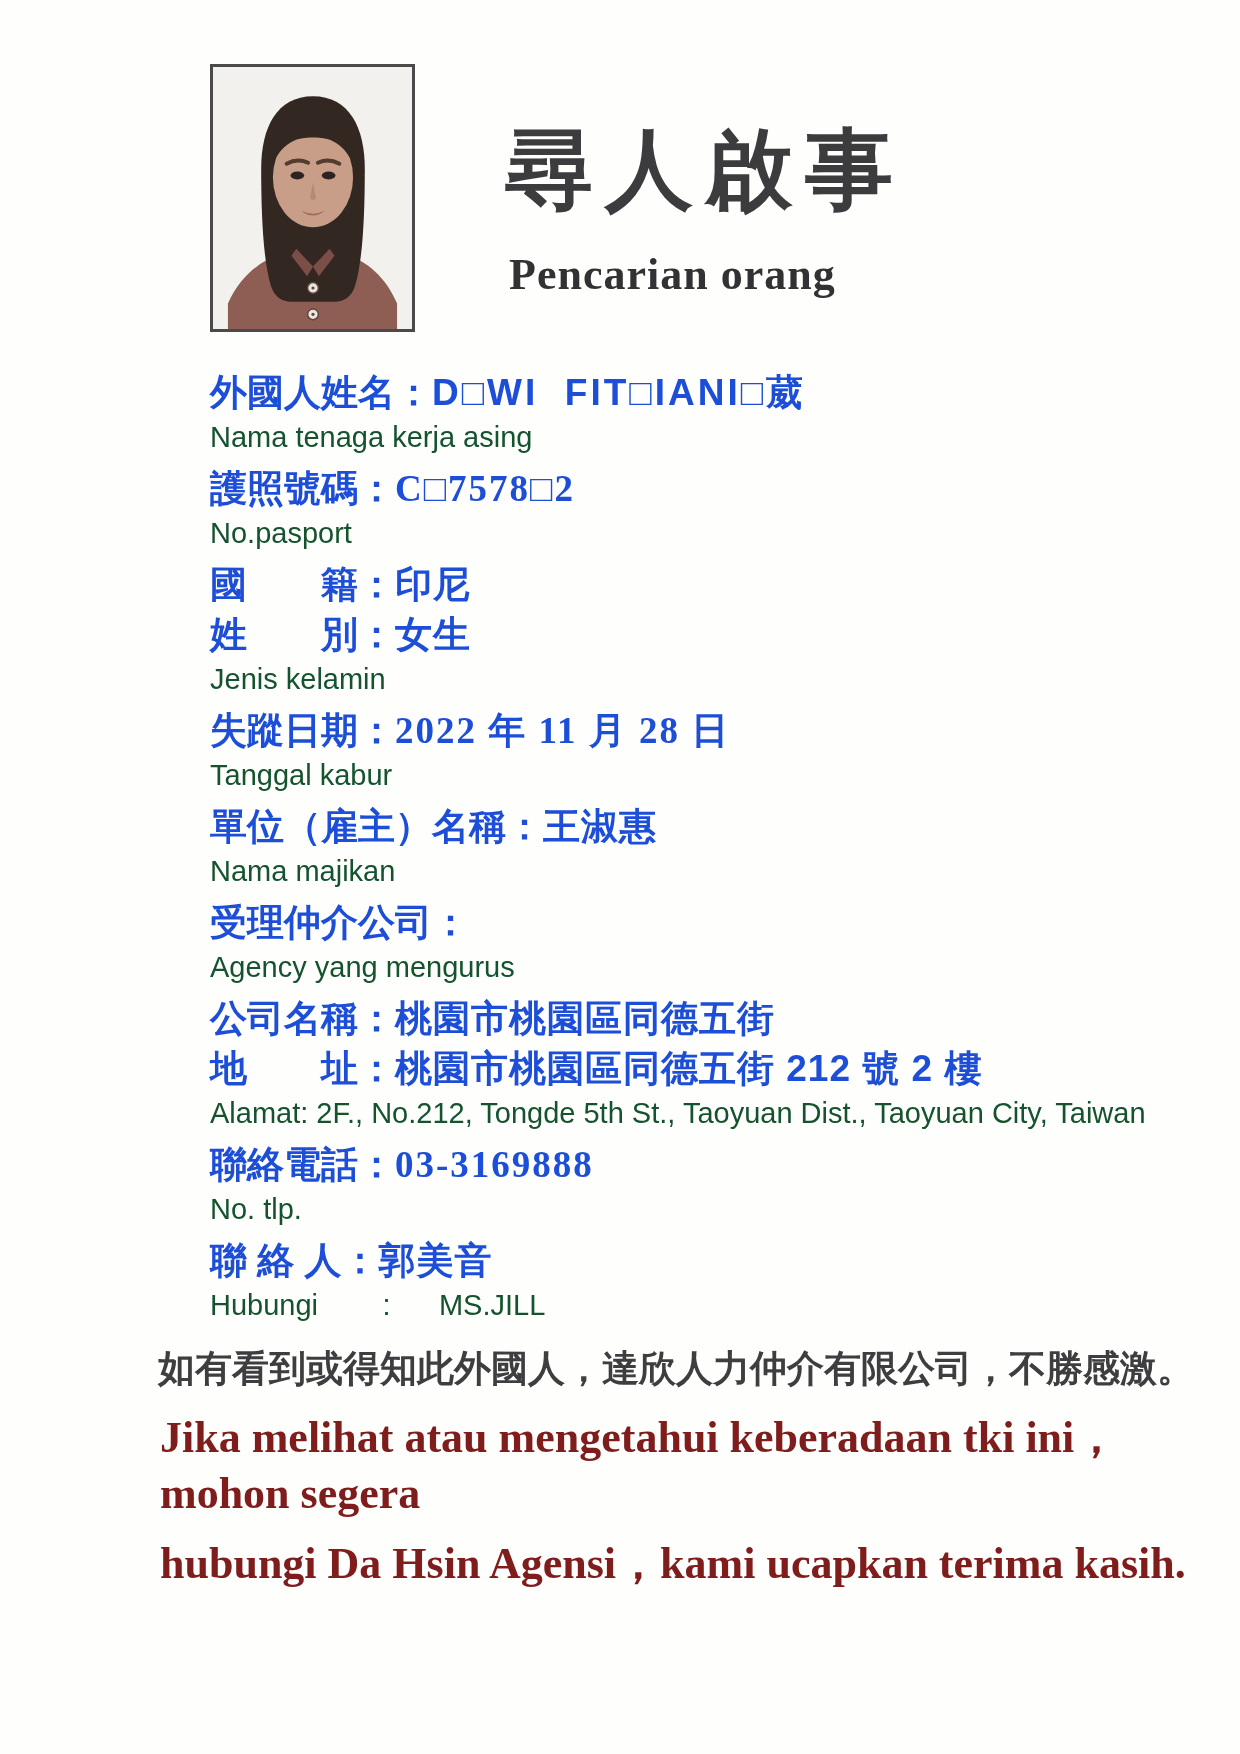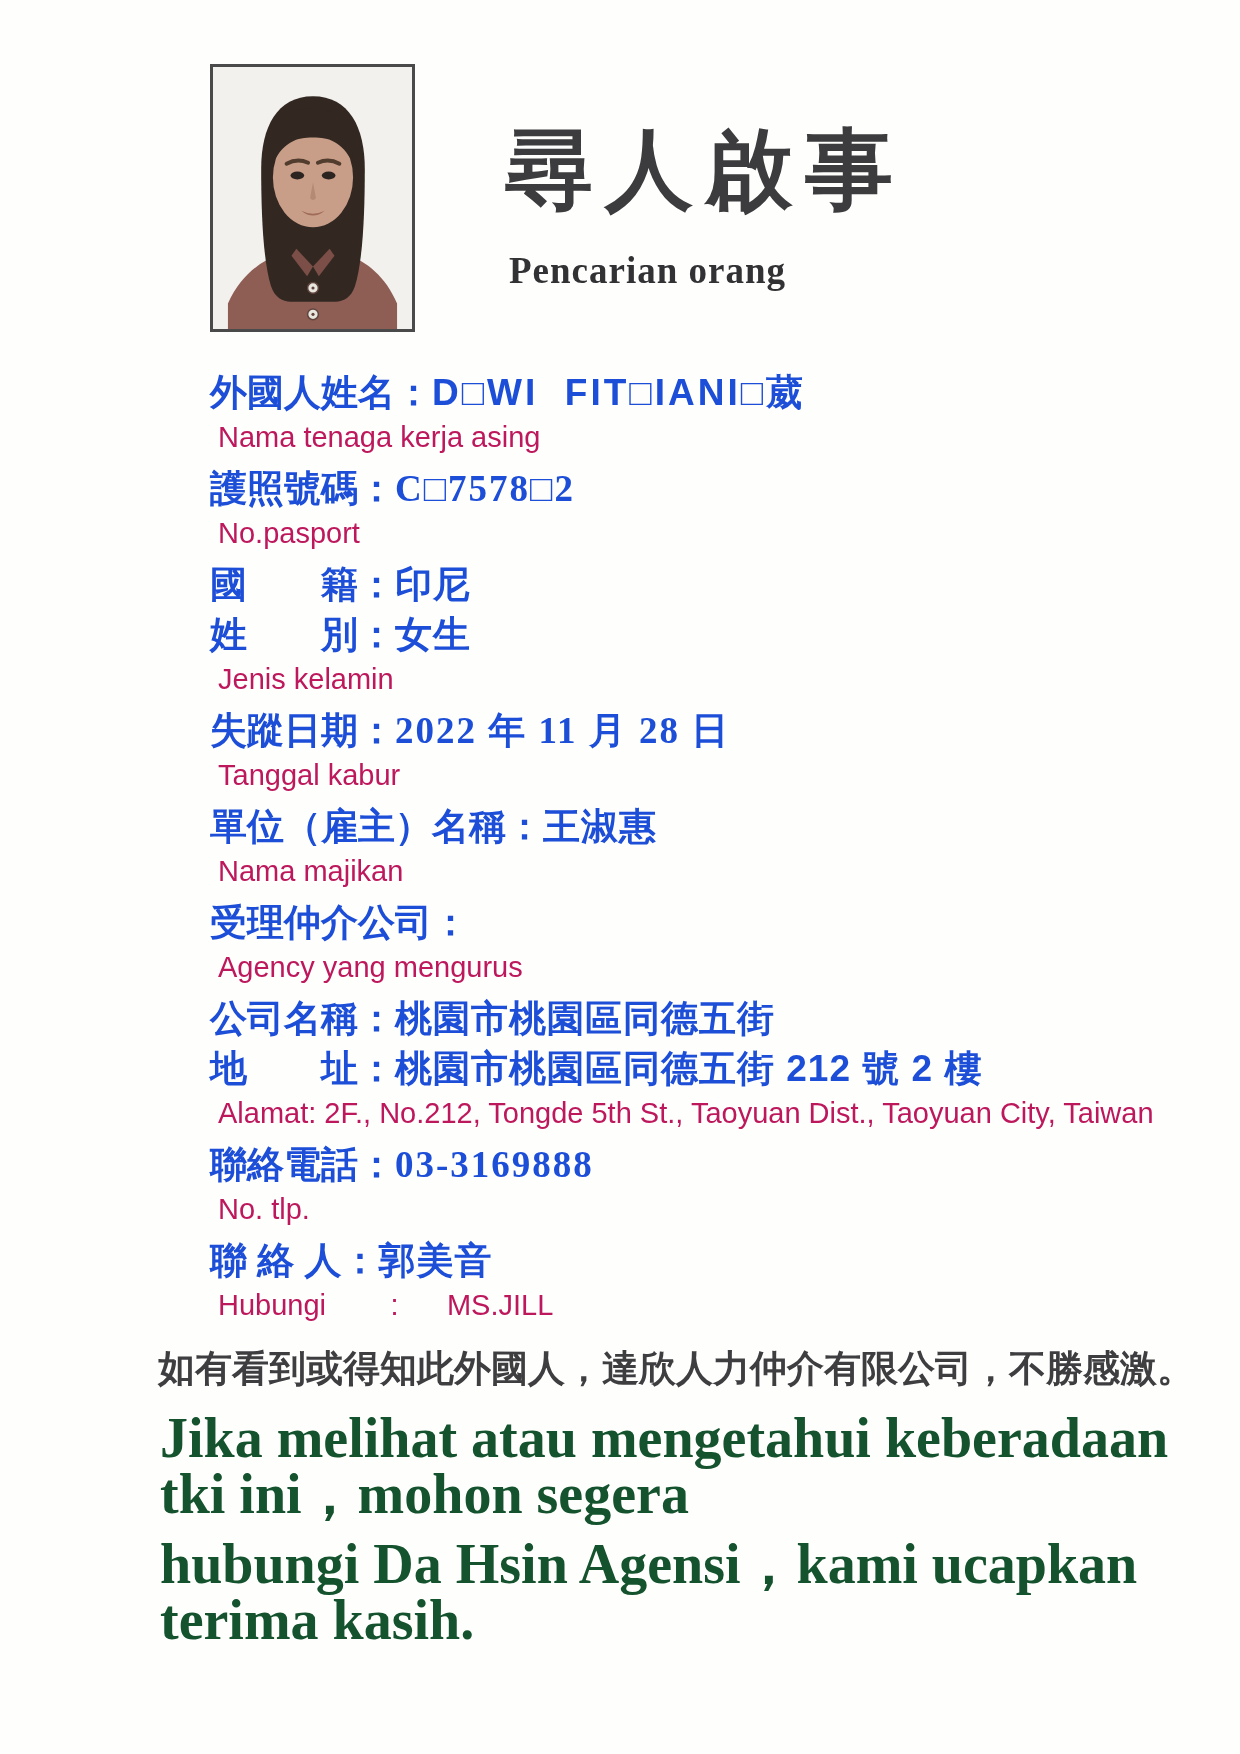--- a/index.html
+++ b/index.html
@@ -5,36 +5,36 @@
   html,body{margin:0;padding:0;background:#ffffff;}
   body{width:1240px;height:1754px;font-family:"Liberation Sans","DejaVu Sans",sans-serif;color:#3d3d3f;}
   .page{position:relative;width:1240px;height:1754px;background:#fefefd;overflow:hidden;}
 
   
   .header{display:flex;align-items:flex-start;padding:64px 0 0 210px;}
   .photo{width:205px;height:268px;border:3px solid #4a4a4a;box-sizing:border-box;background:#f3f1ee;flex:0 0 auto;}
   .photo svg{display:block;width:100%;height:100%;}
   .titles{margin-left:90px;padding-top:58px;}
   .title-zh{margin:0;font-size:88px;font-weight:800;letter-spacing:12px;color:#3c3c3e;line-height:1.1;}
-  .title-id{margin:30px 0 0 4px;font-size:37px;font-weight:700;font-family:"Liberation Serif","DejaVu Serif",serif;color:#323235;letter-spacing:1px;}
+  .title-id{margin:30px 0 0 4px;font-size:44px;font-weight:700;font-family:"Liberation Serif","DejaVu Serif",serif;color:#323235;letter-spacing:1px;}
 
   
   .fields{padding:36px 40px 0 210px;}
   .field-row .main{font-size:37px;font-weight:700;line-height:50px;white-space:pre-wrap;color:#1d4ed8;}
   .field-row .value{letter-spacing:1px;}
   .field-row:nth-child(1) .value{letter-spacing:3px;}
   .field-row:nth-child(2) .value,
   .field-row:nth-child(5) .value,
   .field-row:nth-child(10) .value{font-family:"Liberation Serif","DejaVu Serif",serif;letter-spacing:2px;}
-  .field-row .sub{font-size:29px;line-height:33px;margin:3px 0 10px 8px;white-space:pre-wrap;color:#be185d;}
+  .field-row .sub{font-size:29px;line-height:33px;margin:3px 0 10px 0;white-space:pre-wrap;color:#14532d;}
 
   
   .footer{padding:10px 40px 0 158px;}
   .footer .zh{margin:0;font-size:37px;font-weight:700;line-height:54px;color:#3e3e40;white-space:pre-wrap;}
-  .footer .id{margin:14px 0 0 2px;font-size:56px;font-weight:700;font-family:"Liberation Serif","DejaVu Serif",serif;line-height:56px;color:#14532d;white-space:pre-wrap;}
+  .footer .id{margin:14px 0 0 2px;font-size:44px;font-weight:700;font-family:"Liberation Serif","DejaVu Serif",serif;line-height:56px;color:#7f1d1d;white-space:pre-wrap;}
 </style>
 </head>
 <body>
 
 <div class="page">
 
   <div class="header">
     <div class="photo">
       <svg viewBox="0 0 205 268" preserveAspectRatio="xMidYMid slice">
         <rect x="0" y="0" width="205" height="268" fill="#f3f1ee"></rect>

